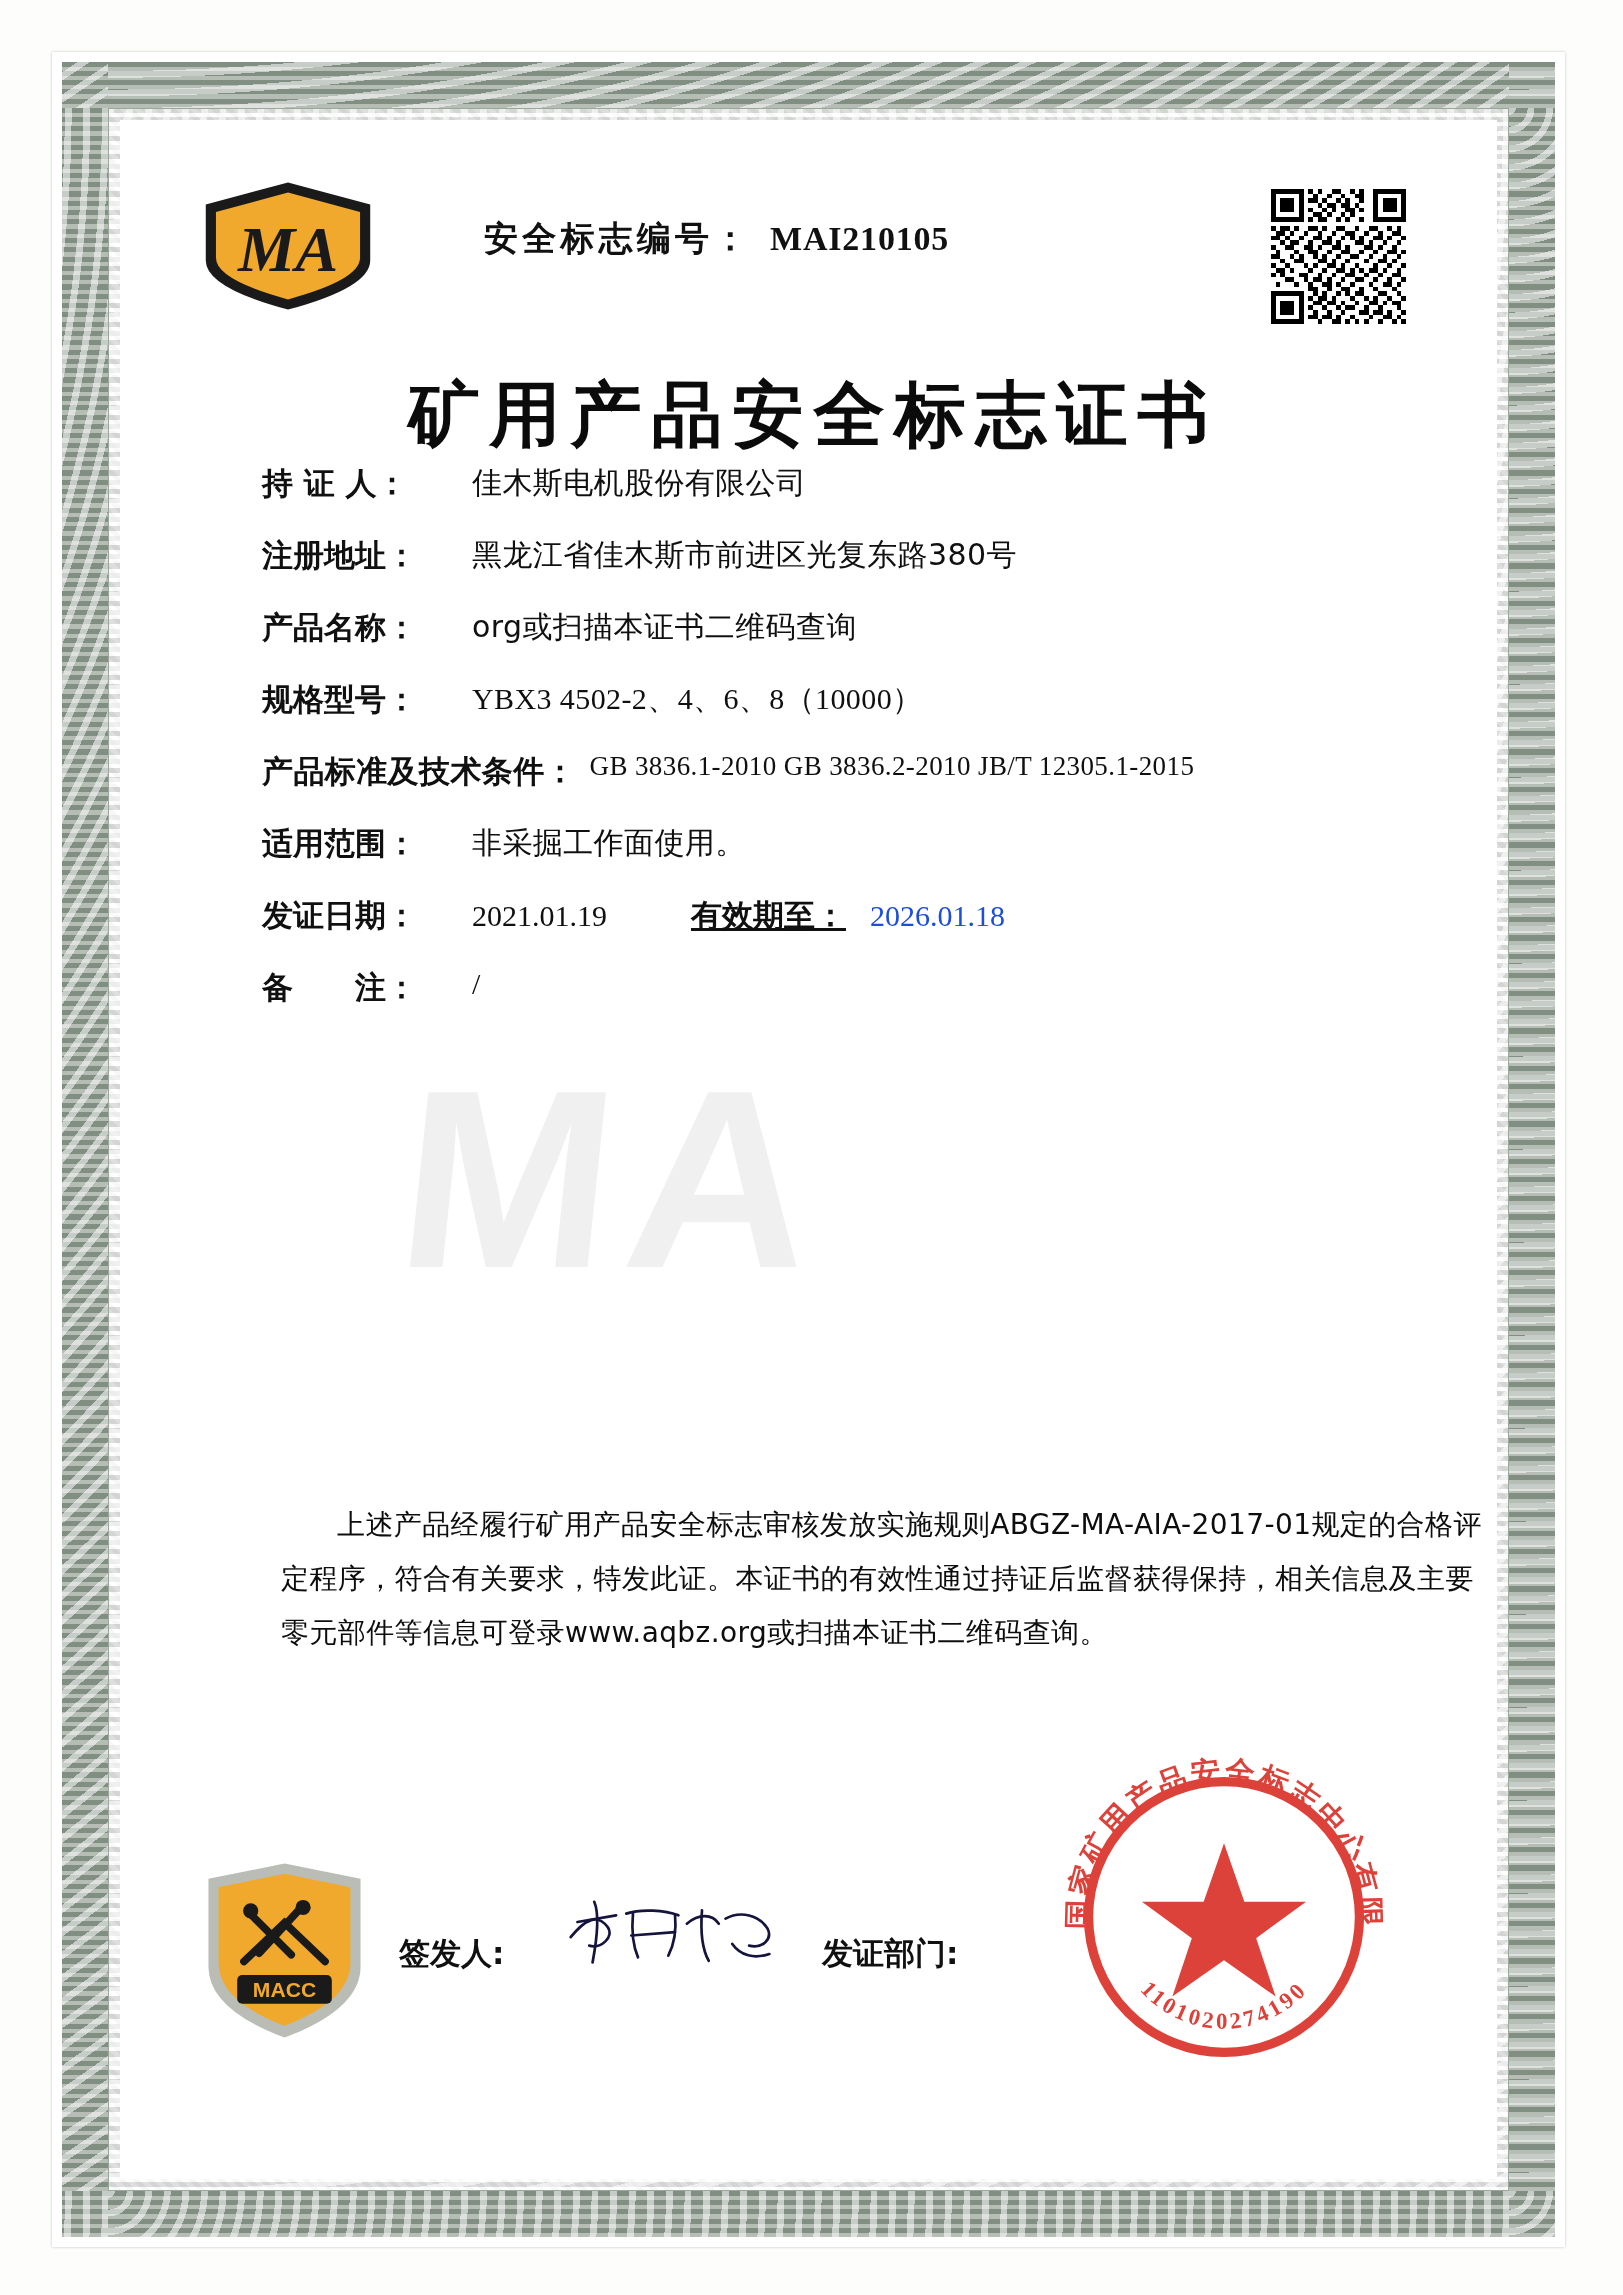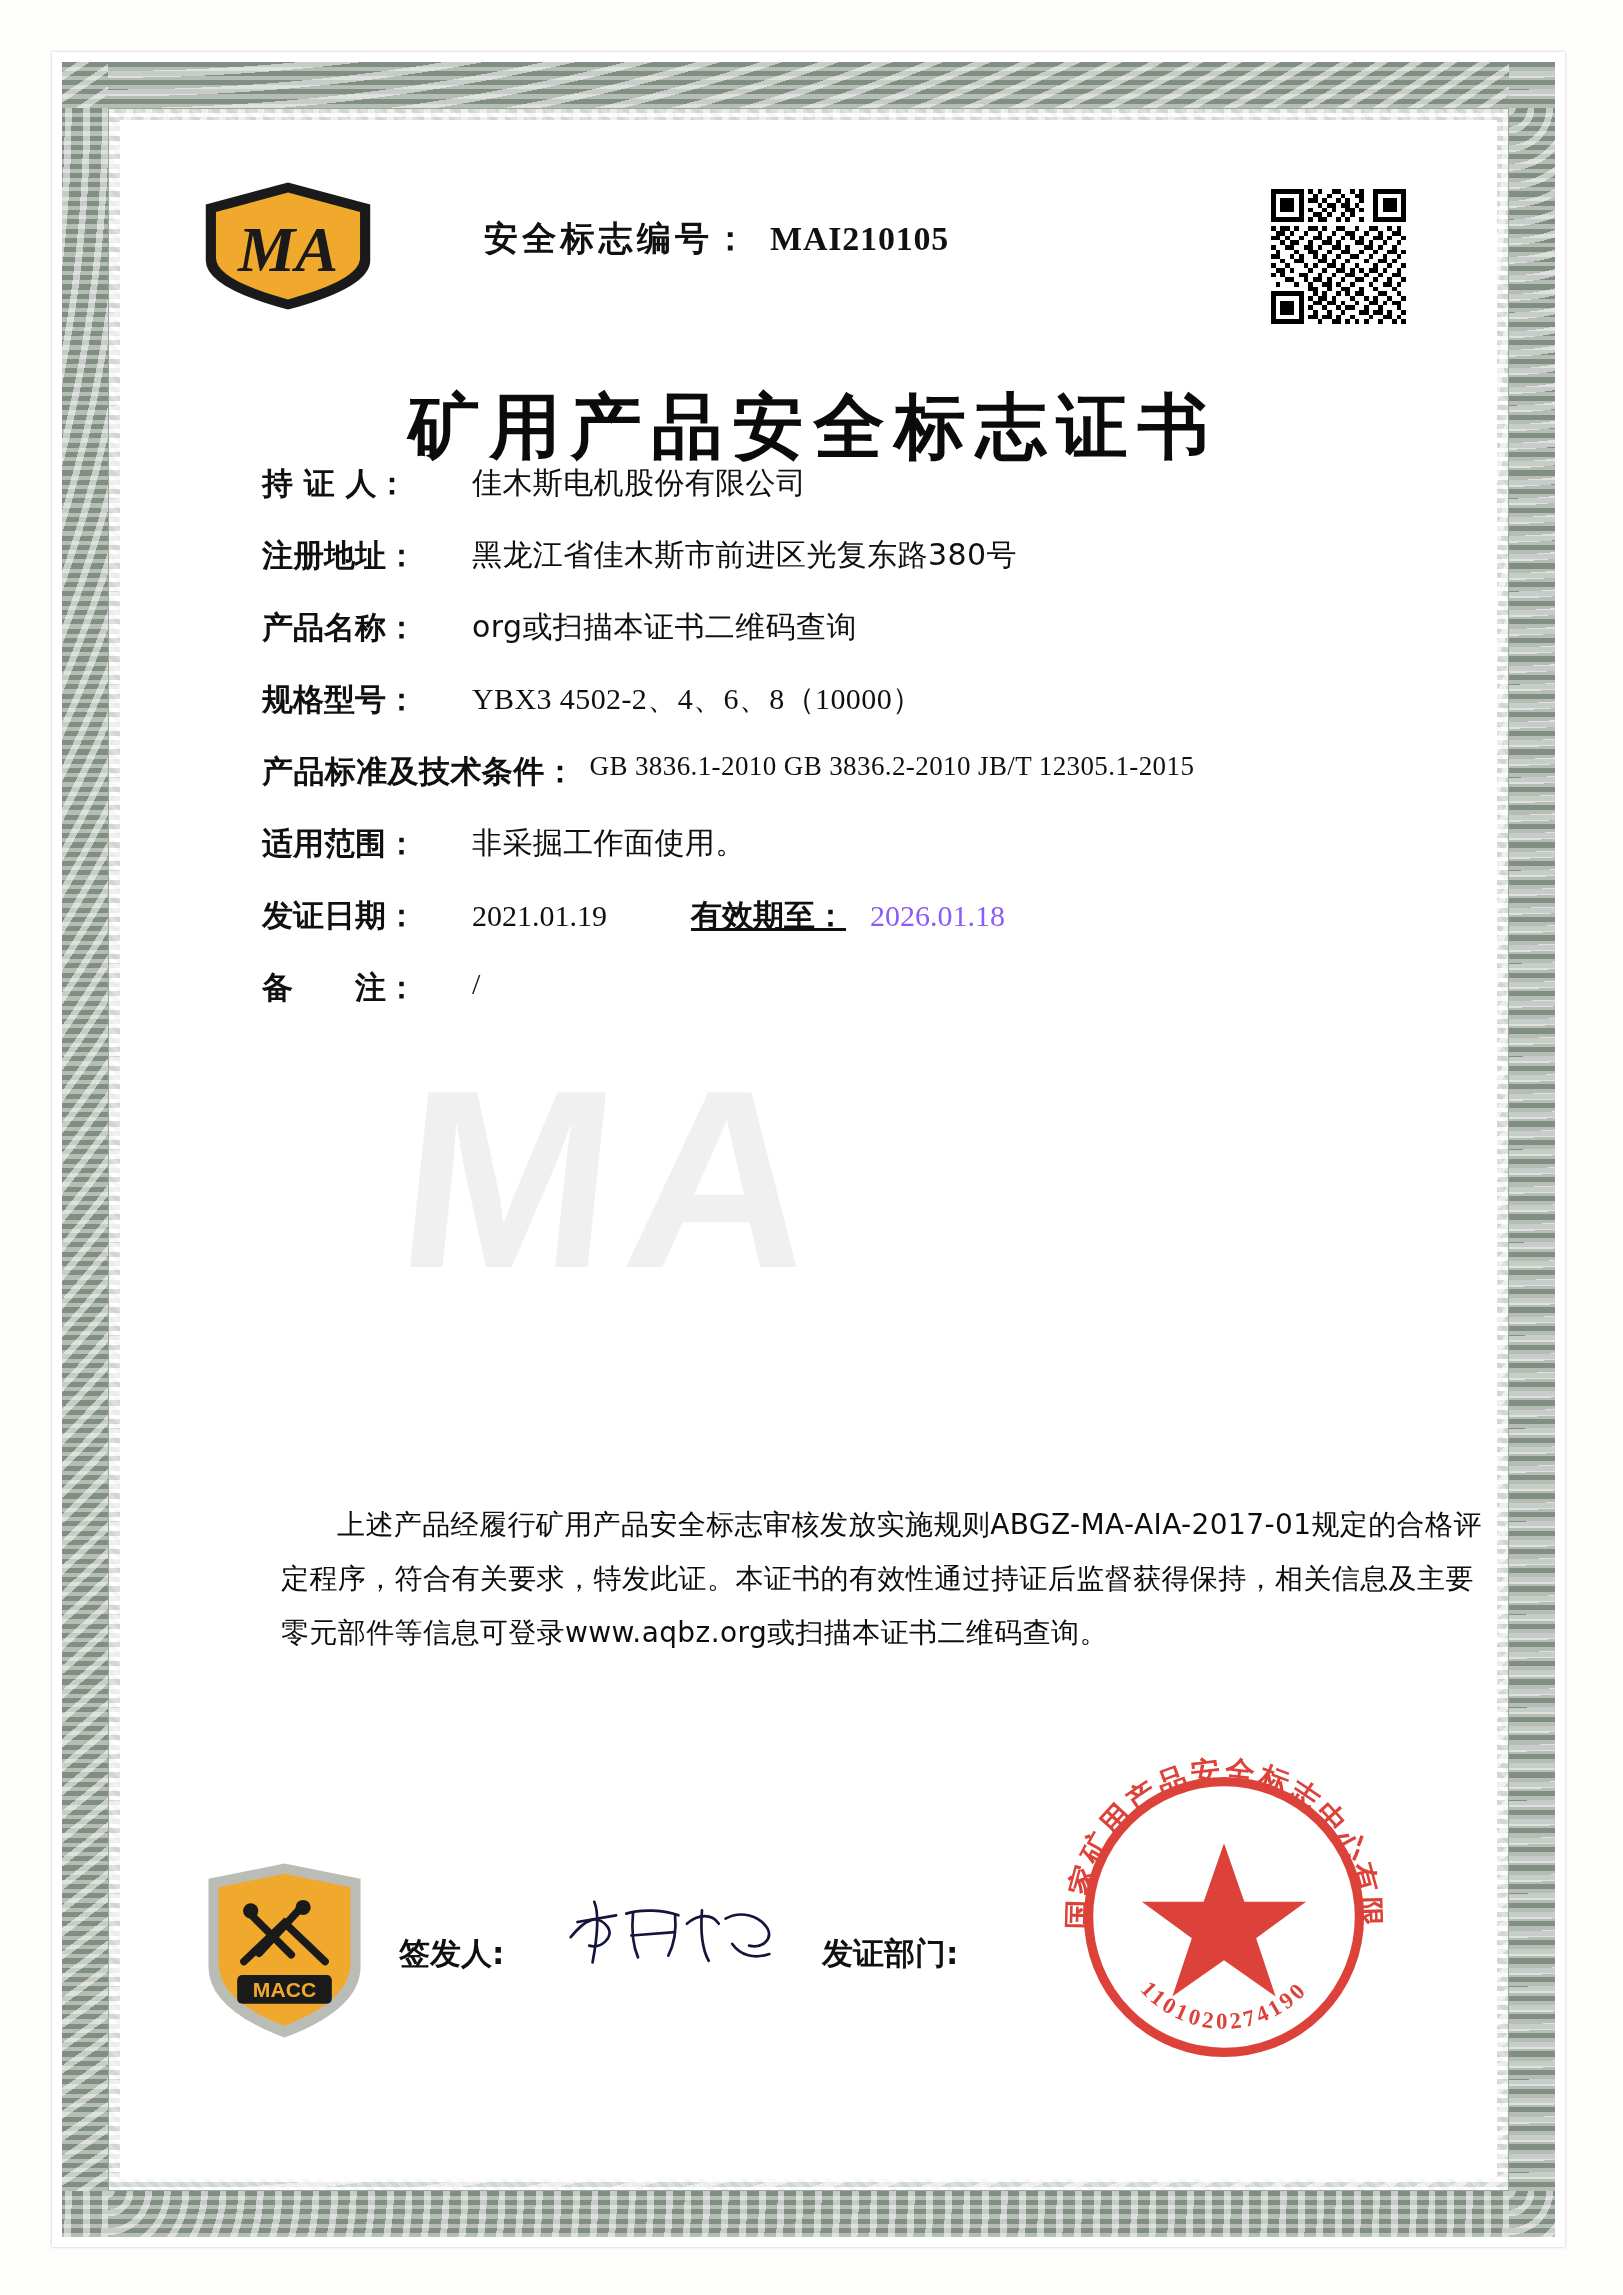--- a/index.html
+++ b/index.html
@@ -154,21 +154,21 @@
     width: 135px;
     height: 135px;
     background: #ffffff;
   }
   .qr-code svg { display: block; }
 
   
   .main-title {
     position: absolute;
     left: 0;
-    top: 260px;
+    top: 248px;
     width: 100%;
     text-align: center;
     font-family: "DejaVu Sans", "Liberation Sans", sans-serif;
     font-size: 71px;
     font-weight: 700;
     letter-spacing: 10px;
     color: #0b0b0b;
     text-indent: 10px;
   }
 
@@ -237,21 +237,21 @@
     color: #101010;
   }
   .date-row .expiry-label {
     display: inline-block;
     margin-left: 84px;
     text-decoration: underline;
   }
   .date-row .expiry-value {
     font-family: "Liberation Serif", serif;
     font-size: 30px;
-    color: #8b5cf6;
+    color: #1d4ed8;
     margin-left: 24px;
   }
 
   
   .statement {
     position: absolute;
     left: 161px;
     top: 1378px;
     width: 1209px;
     font-family: "DejaVu Sans", "Liberation Sans", sans-serif;

